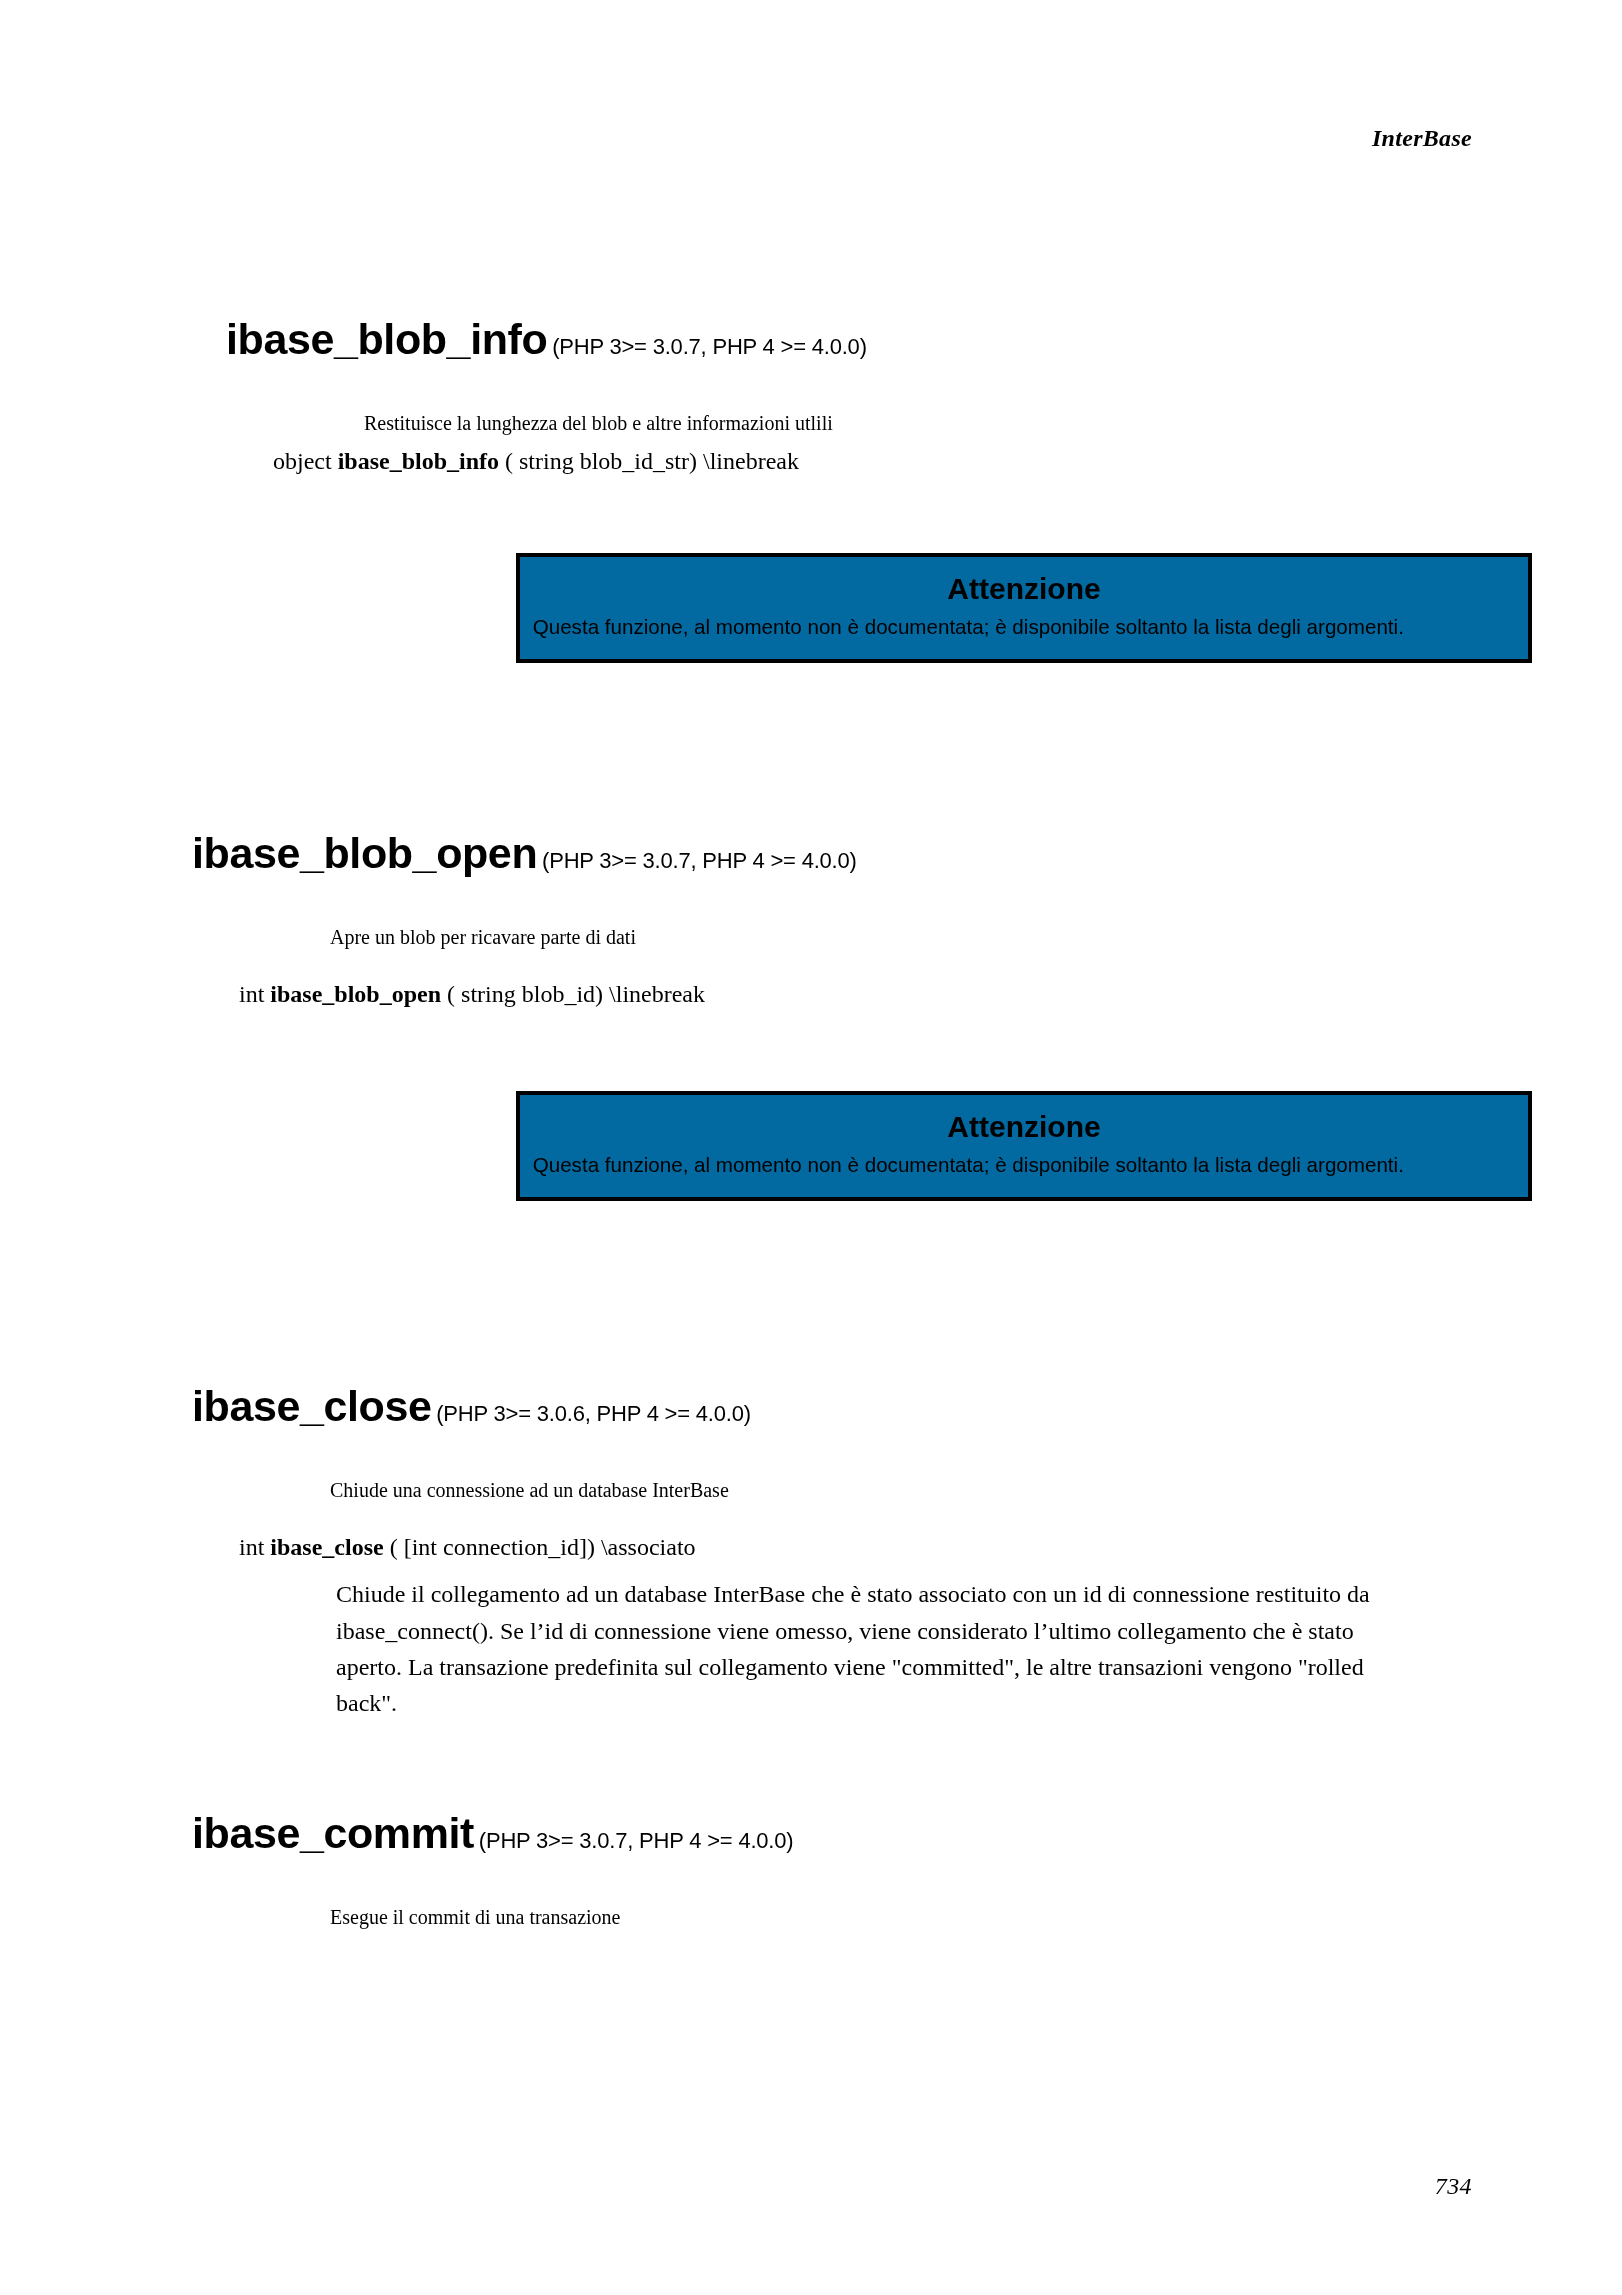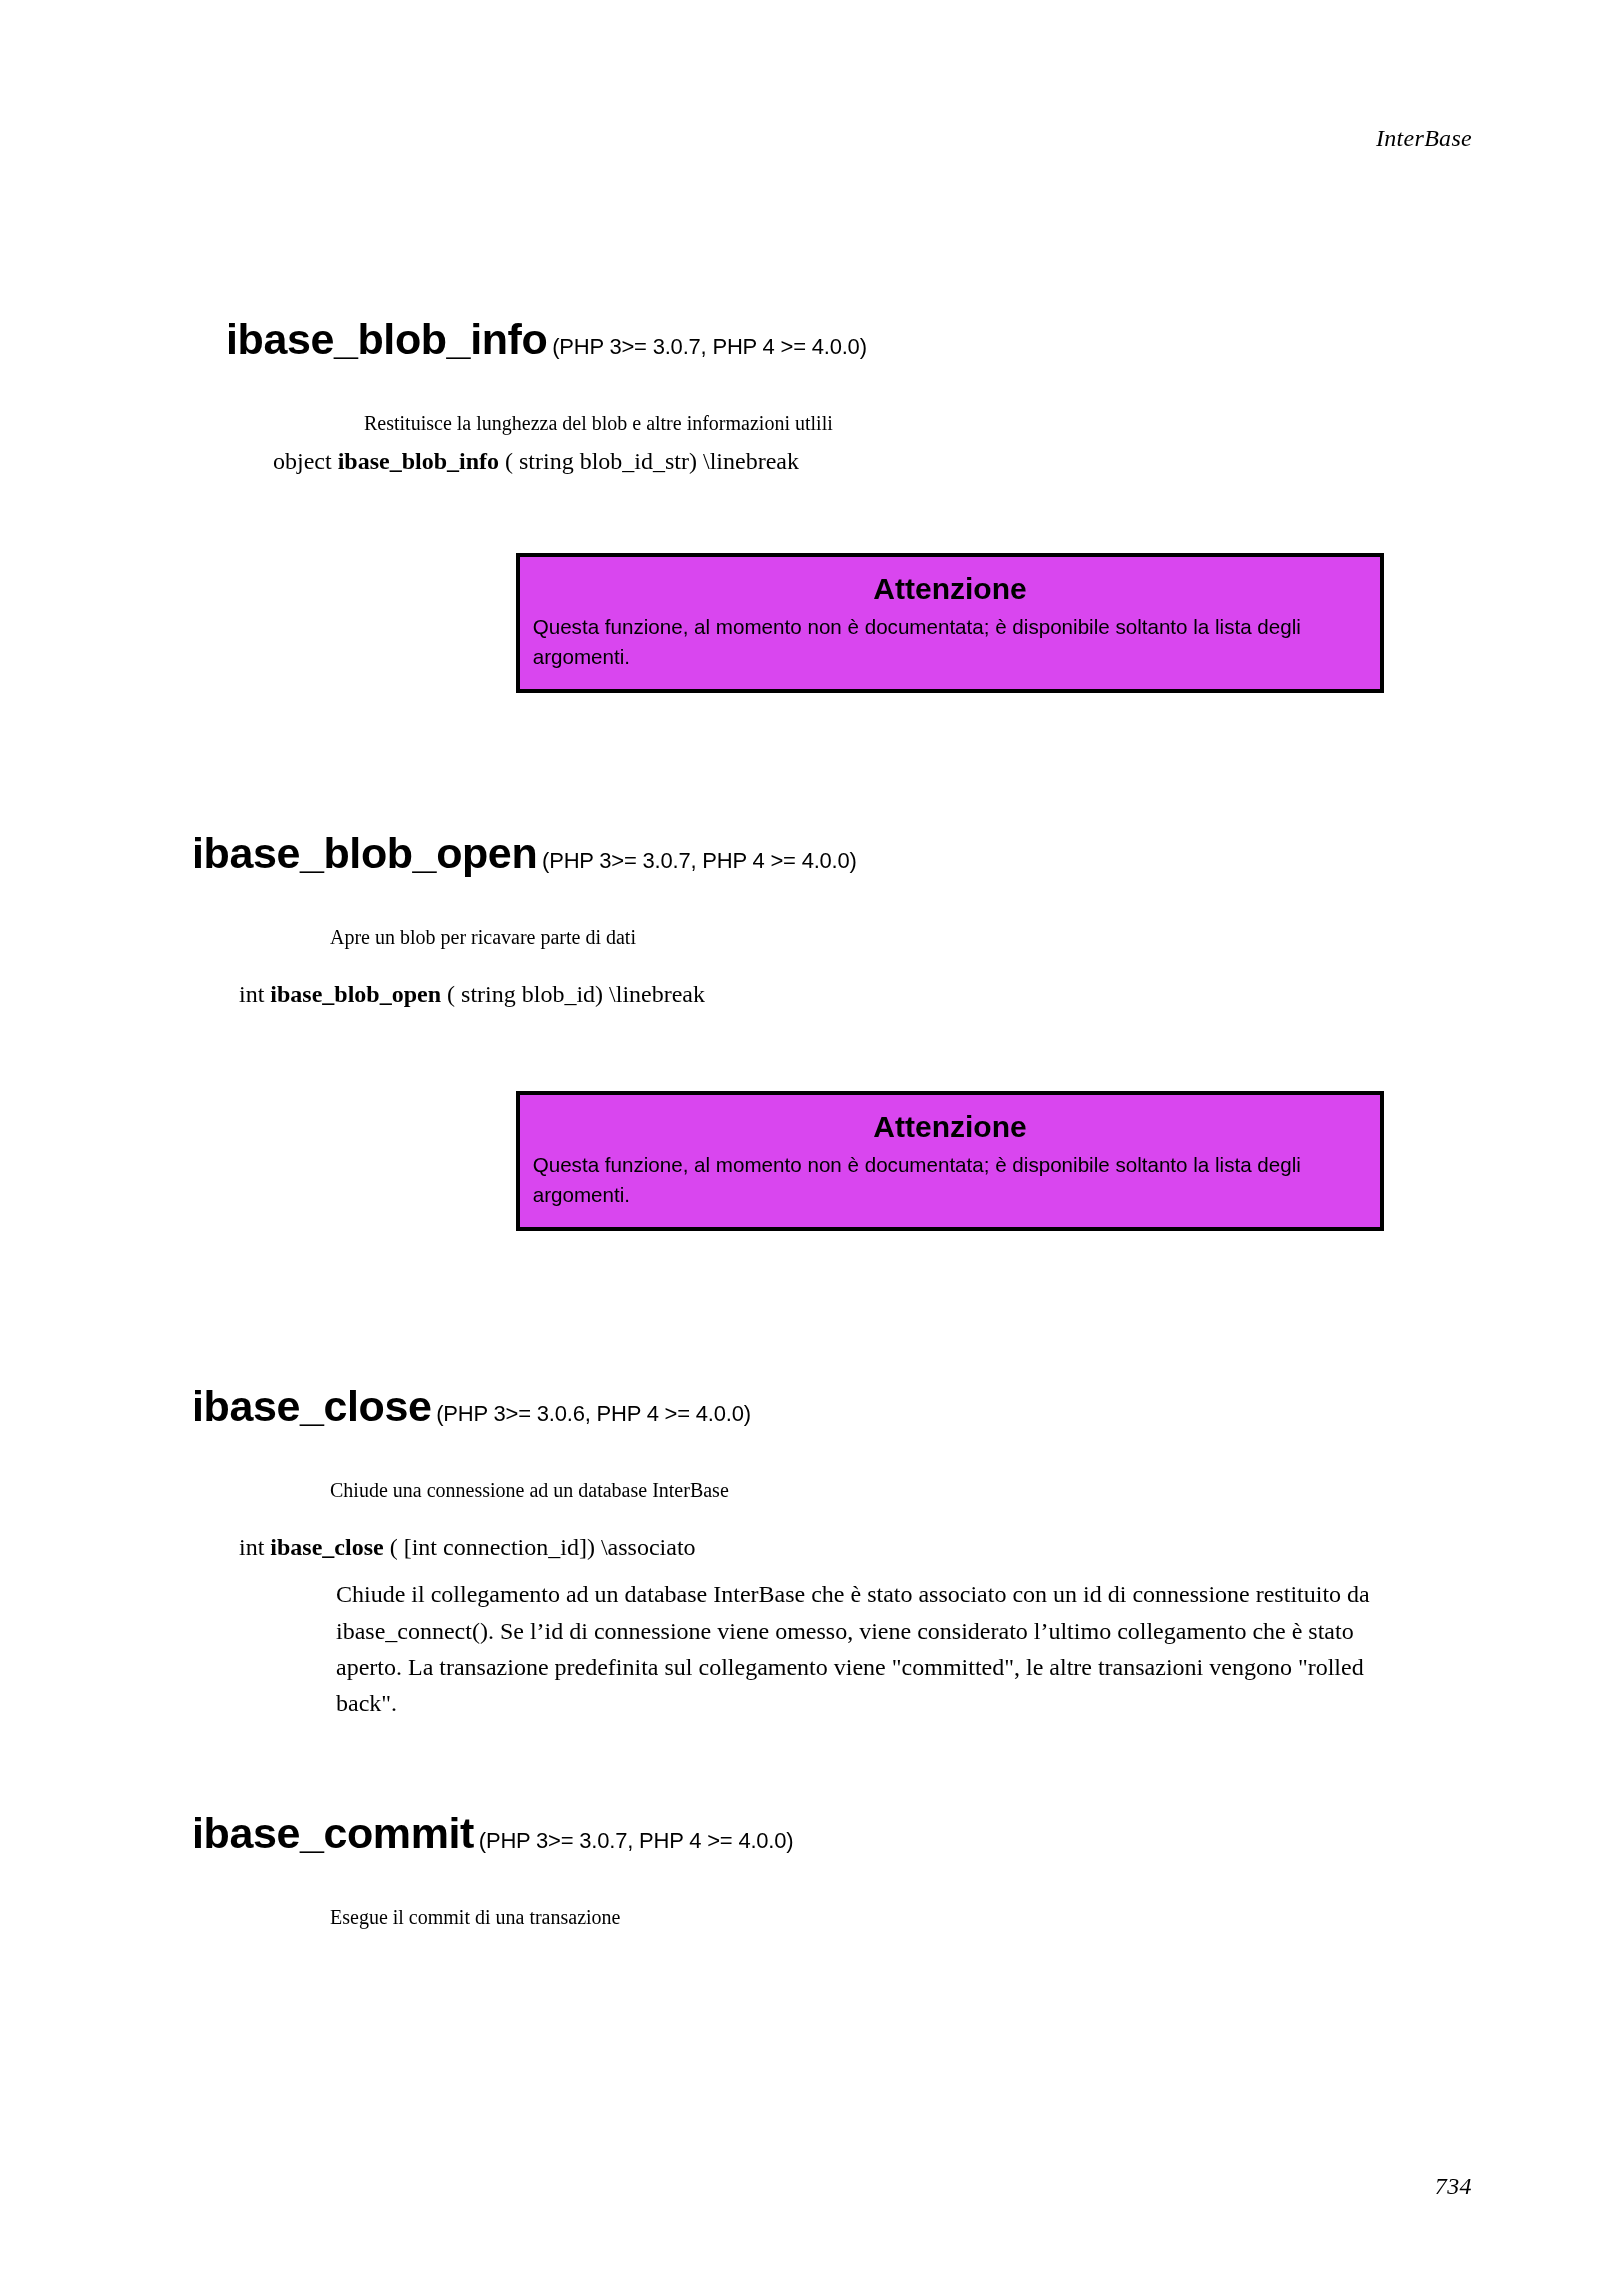--- a/index.html
+++ b/index.html
@@ -22,21 +22,21 @@
     padding: 0;
   }
 
   
   .running-head {
     position: absolute;
     top: 125px;
     right: 150px;
     font-family: "Liberation Serif", serif;
     font-style: italic;
-    font-weight: 400;
+    font-weight: 700;
     font-size: 24px;
     letter-spacing: 0.3px;
     white-space: nowrap;
   }
 
   
   .page-number {
     position: absolute;
     bottom: 95px;
     right: 150px;
@@ -111,24 +111,24 @@
     font-family: "Liberation Serif", serif;
     font-size: 24px;
     line-height: 1.52;
     text-align: left;
   }
 
   
   .warning-box {
     position: absolute;
     left: 516px;
-    width: 868px;
+    width: 1016px;
     box-sizing: border-box;
     border: 4px solid #000000;
-    background: #d946ef;
+    background: #0369a1;
     padding: 14.3px 12.7px 17.4px 12.7px;
   }
   .warning-title {
     margin: 0 0 4.8px 0;
     text-align: center;
     font-family: "Liberation Sans", sans-serif;
     font-weight: 700;
     font-size: 30px;
     line-height: 1.2;
   }

